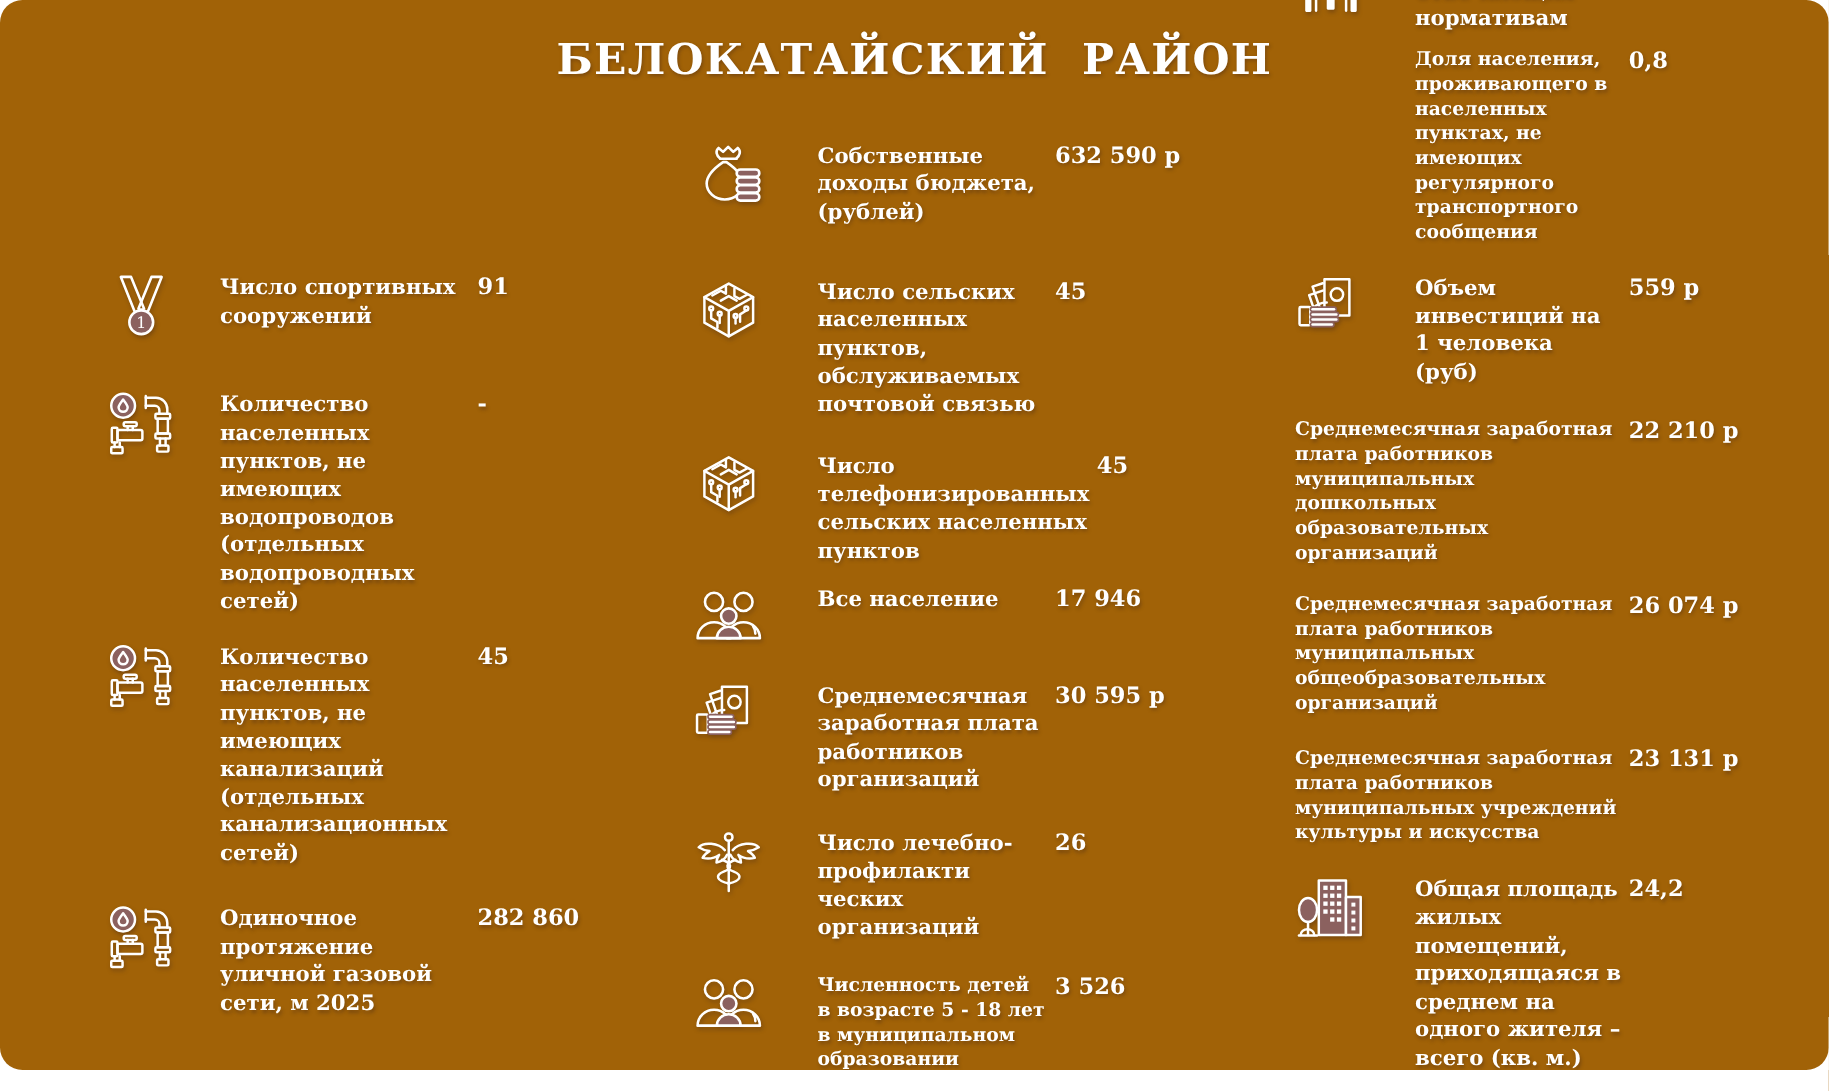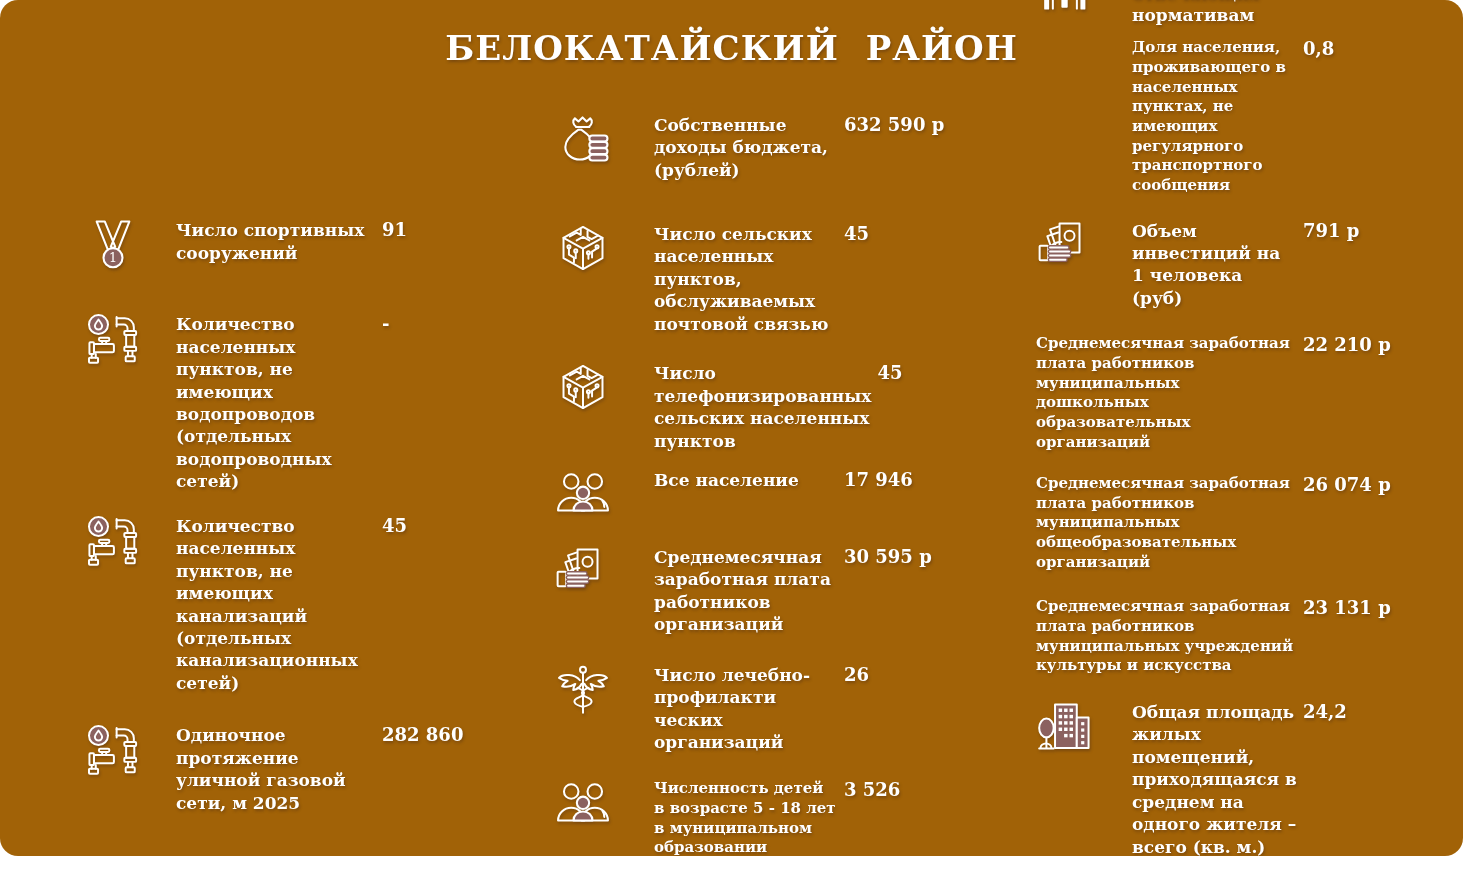--- a/index.html
+++ b/index.html
@@ -348,21 +348,21 @@
         <div class="label sm">Доля населения, проживающего в населенных пунктах, не имеющих регулярного транспортного сообщения</div>
         <div class="value">0,8</div>
       </div>
       <div class="row">
         <span class="icon">
             <svg>
               <use href="#i-salary"></use>
             </svg>
           </span>
         <div class="label">Объем инвестиций на 1 человека (руб)</div>
-        <div class="value">791 р</div>
+        <div class="value">559 р</div>
       </div>
       <div class="row noicon">
         <div class="label sm">Среднемесячная заработная плата работников муниципальных дошкольных образовательных организаций</div>
         <div class="value">22 210 р</div>
       </div>
       <div class="row noicon">
         <div class="label sm">Среднемесячная заработная плата работников муниципальных общеобразовательных организаций</div>
         <div class="value">26 074 р</div>
       </div>
       <div class="row noicon">

